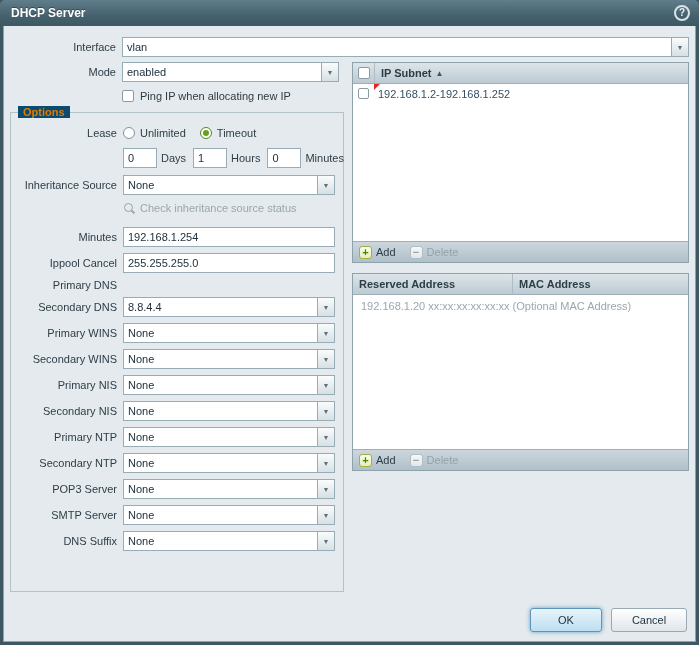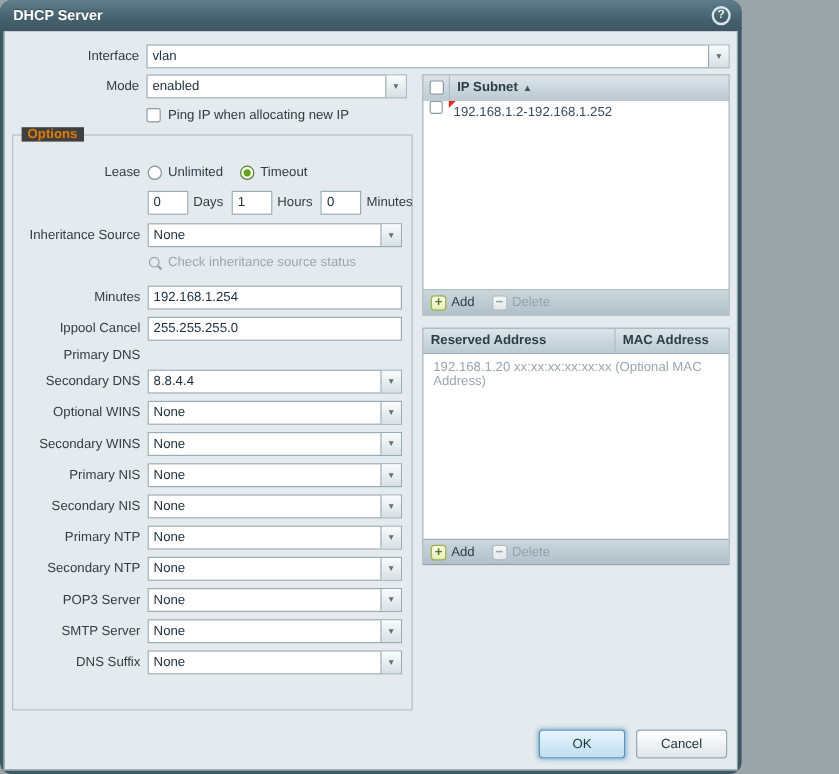--- a/index.html
+++ b/index.html
@@ -1,39 +1,39 @@
 <!DOCTYPE html>
 <html><head>
 <meta charset="utf-8">
 <style>
   *{margin:0;padding:0;box-sizing:border-box}
   html,body{background:#9aa4a9}
   body{font-family:"Liberation Sans",sans-serif;font-size:11px;color:#2f3b42}
-  .stage{width:618px;height:645px;background:#3d5862;border-radius:10px;padding:0 3px 3px;position:relative;overflow:hidden}
+  .stage{width:699px;height:645px;background:#3d5862;border-radius:0;padding:0 3px 3px;position:relative;overflow:hidden}
   .titlebar{height:26px;margin:0 -3px;padding:0 11px;background:linear-gradient(#5f7d8b,#45616d 60%,#3d5862);border-radius:5px 5px 0 0;display:flex;align-items:center;position:relative}
   .title{color:#fff;font-weight:bold;font-size:12px;text-shadow:0 -1px 0 rgba(0,0,0,.35)}
   .help{position:absolute;right:9px;top:5px;width:16px;height:16px;border:2px solid #d9e4ea;border-radius:50%;color:#e9f1f5;font-weight:bold;font-size:10px;line-height:12px;text-align:center;cursor:pointer}
   .content{position:relative;height:616px;background:#e4eaed;border:1px solid #8ea2ac;border-top:none;padding:6px}
   .frow{display:flex;align-items:center}
   .flabel{width:112px;padding-right:6px;text-align:right;flex-shrink:0;color:#2f3d47}
   .combo{display:flex;height:20px;background:#fff;border:1px solid #98acb6}
   .combo .cin{flex:1;min-width:0;border:0;outline:0;padding:0 4px;font:inherit;color:#20323e;background:transparent;height:100%}
   .cbtn{width:17px;border-left:1px solid #98acb6;background:linear-gradient(#fafcfc,#d7e0e4);color:#5f7077;font-size:7px;display:flex;align-items:center;justify-content:center;cursor:pointer}
   .grow{flex:1}
   .w{width:217px}
   .tinput{height:20px;border:1px solid #98acb6;background:#fff;padding:0 4px;font:inherit;color:#20323e}
   .sm{width:34px}
   .cbx{width:12px;height:12px;border:1px solid #8a9ba4;background:#fff;border-radius:2px;display:inline-block;cursor:pointer;flex-shrink:0}
   .iface{margin-top:5px}
   .main{display:flex;margin-top:5px;align-items:flex-start}
   .leftcol{width:334px;flex-shrink:0}
   .cbrow{margin-top:8px;padding-left:112px;display:flex;align-items:center;gap:6px}
   .fieldset{position:relative;border:1px solid #b3c1c8;margin-top:10px;height:480px;padding:12px 8px 0 0}
-  .legend{position:absolute;top:-7px;left:7px;padding:0 5px;background:#404040;color:#e07c00;font-weight:bold}
-  .mt2{margin-top:13px}.mt6{margin-top:6px}.mt7{margin-top:7px}.mt9{margin-top:9px}.mt13{margin-top:13px}
+  .legend{position:absolute;top:-7px;left:7px;padding:0 5px;background:#0c4a6e;color:#e07c00;font-weight:bold}
+  .mt2{margin-top:2px}.mt6{margin-top:6px}.mt7{margin-top:7px}.mt9{margin-top:9px}.mt13{margin-top:13px}
   .rgroup{display:flex;align-items:flex-end}
   .radio{width:12px;height:12px;border:1px solid #7f939c;border-radius:50%;background:#fff;position:relative;cursor:pointer;flex-shrink:0}
   .radio.sel{border-color:#55812a}
   .radio.sel::after{content:"";position:absolute;left:2px;top:2px;width:6px;height:6px;border-radius:50%;background:#63a416}
   .rlabel{margin:0 0 0 5px;cursor:pointer;color:#2f3d47}
   .gap14{margin-left:14px}
   .unit{margin:0 7px 0 4px;color:#2f3d47}
   .link{display:flex;align-items:center;gap:5px;color:#9aa7ae;cursor:pointer}
   .mag{width:12px;height:12px;position:relative;display:inline-block;flex-shrink:0}
   .mag::before{content:"";position:absolute;left:1px;top:1px;width:7px;height:7px;border:1.5px solid #98a4ab;border-radius:50%}
@@ -42,21 +42,21 @@
   .panel{border:1px solid #8ea2ac;background:#fff;display:flex;flex-direction:column}
   .panel.pools{height:201px}
   .panel.resv{height:198px;margin-top:10px}
   .thead{height:21px;background:linear-gradient(#dde5e9,#bccad2);border-bottom:1px solid #9db0ba;display:flex;align-items:center;font-weight:bold;color:#2c3d47;flex-shrink:0}
   .hcb{width:22px;height:100%;display:flex;align-items:center;justify-content:center;border-right:1px solid #aebdc5}
   .hcell{padding:0 6px;display:flex;align-items:center;gap:4px;height:100%}
   .hc1{width:160px;border-right:1px solid #aebdc5}
   .hc2{flex:1}
   .sort{font-size:8px;color:#44535c}
   .tbody{flex:1;background:#fff;overflow:hidden}
-  .trow{height:19px;display:flex;cursor:pointer}
+  .trow{height:19px;display:flex;align-items:center;cursor:pointer}
   .trow .cbx{width:11px;height:11px;margin:0 5px}
   .cellwrap{position:relative;align-self:stretch;display:flex;align-items:center;padding-left:4px;color:#374f61}
   .corner{position:absolute;left:0;top:0;width:0;height:0;border-top:6px solid #e02b1f;border-right:6px solid transparent}
   .ph{padding:5px 8px;color:#9aa7ae}
   .tfoot{height:21px;background:linear-gradient(#ccd7dd,#b0c0c9);border-top:1px solid #9db0ba;display:flex;align-items:center;gap:14px;padding:0 6px;flex-shrink:0}
   .fbtn{display:flex;align-items:center;gap:4px;cursor:pointer;color:#2c3d47}
   .fbtn.dis{color:#93a1a9;cursor:default}
   .ico{width:13px;height:13px;border-radius:3px;display:flex;align-items:center;justify-content:center;font-weight:bold;font-size:11px;line-height:1;flex-shrink:0}
   .ico.add{border:1px solid #a0b246;background:linear-gradient(#fbfce9,#e6eeb8);color:#4f7d15}
   .ico.del{border:1px solid #b3bec4;background:linear-gradient(#f6f8f9,#e2e8ea);color:#98a4aa}
@@ -157,21 +157,21 @@
 
           <div class="frow mt6">
             <span class="flabel">Secondary DNS</span>
             <div class="combo w">
               <input class="cin" readonly="" value="8.8.4.4" style="">
               <span class="cbtn">▼</span>
             </div>
           </div>
 
           <div class="frow mt6">
-            <span class="flabel">Optional WINS</span>
+            <span class="flabel">Primary WINS</span>
             <div class="combo w">
               <input class="cin" readonly="" value="None" style="">
               <span class="cbtn">▼</span>
             </div>
           </div>
 
           <div class="frow mt6">
             <span class="flabel">Secondary WINS</span>
             <div class="combo w">
               <input class="cin" readonly="" value="None" style="">

